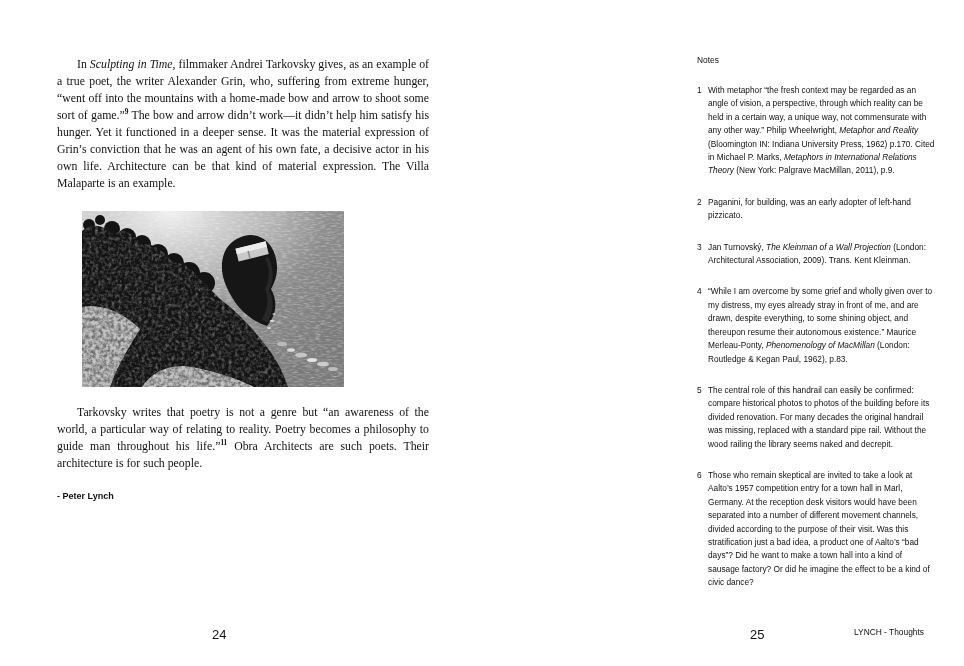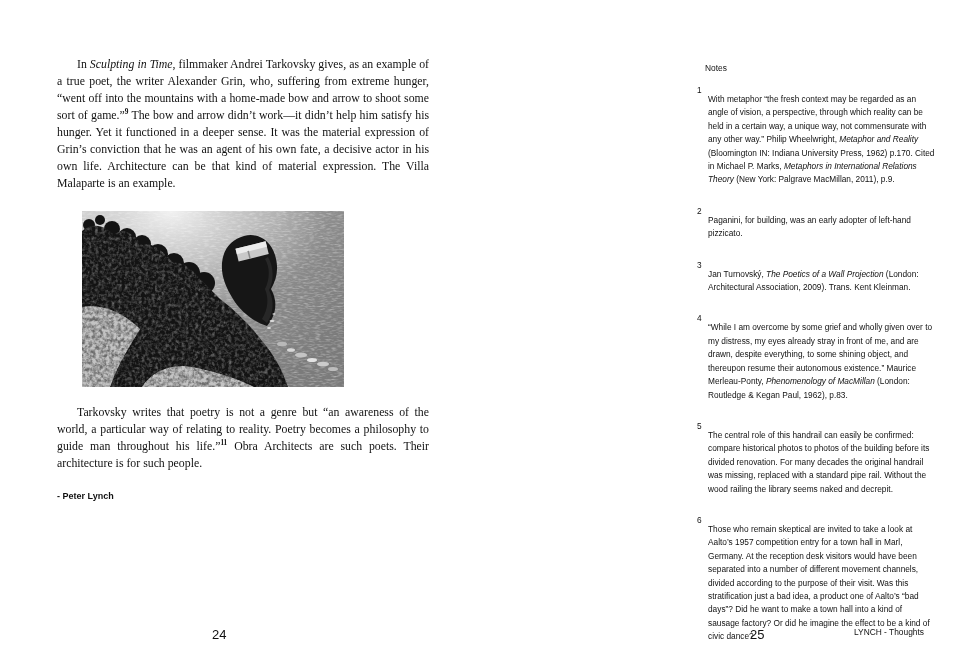--- a/index.html
+++ b/index.html
@@ -46,32 +46,32 @@
   .pagenum-right { left: 750px; }
   .running-footer {
     position: absolute; top: 627px; right: 40px;
     font-family: Liberation Sans, sans-serif;
     font-size: 8.4px;
   }
   
   .notes-heading {
     position: absolute; left: 697px; top: 55px;
     font-family: "Liberation Sans", "DejaVu Sans", sans-serif;
-    font-size: 8.4px; font-weight: 400; margin: 8px;
+    font-size: 8.4px; font-weight: 400; margin: 0;
   }
   .notes-list {
     position: absolute; left: 697px; top: 84px;
     width: 238px;
     margin: 0; padding: 0; list-style: none;
     font-family: "Liberation Sans", "DejaVu Sans", sans-serif;
     font-size: 8.3px; line-height: 13.4px;
   }
   .note { display: flex; margin-bottom: 18px; }
   .note-num { flex: 0 0 11px; }
-  .note-text { flex: 1; text-align: left; margin-top: 9px; }
+  .note-text { flex: 1; text-align: left; }
 </style>
 </head>
 <body>
 
 <div class="spread">
 
   <section>
 
     <p class="body-para para-1">In <i>Sculpting in Time</i>, filmmaker Andrei Tarkovsky gives, as an example of a true poet, the writer Alexander Grin, who, suffering from extreme hunger, “went off into the mountains with a home-made bow and arrow to shoot some sort of game.”<sup>9</sup> The bow and arrow didn’t work—it didn’t help him satisfy his hunger. Yet it functioned in a deeper sense. It was the material expression of Grin’s conviction that he was an agent of his own fate, a decisive actor in his own life. Architecture can be that kind of material expression. The Villa Malaparte is an example.</p>
 
@@ -178,21 +178,21 @@
     <span class="note-text">With metaphor “the fresh context may be regarded as an angle of vision, a perspective, through which reality can be held in a certain way, a unique way, not commensurate with any other way.” Philip Wheelwright, <i>Metaphor and Reality</i> (Bloomington IN: Indiana University Press, 1962) p.170. Cited in Michael P. Marks, <i>Metaphors in International Relations Theory</i> (New York: Palgrave MacMillan, 2011), p.9.</span>
   </li>
 
   <li class="note">
     <span class="note-num">2</span>
     <span class="note-text">Paganini, for building, was an early adopter of left-hand pizzicato.</span>
   </li>
 
   <li class="note">
     <span class="note-num">3</span>
-    <span class="note-text">Jan Turnovský, <i>The Poetics of a Wall Projection</i> (London: Architectural Association, 2009). Trans. Kent Kleinman.</span>
+    <span class="note-text">Jan Turnovský, <i>The Kleinman of a Wall Projection</i> (London: Architectural Association, 2009). Trans. Kent Kleinman.</span>
   </li>
 
   <li class="note">
     <span class="note-num">4</span>
     <span class="note-text">“While I am overcome by some grief and wholly given over to my distress, my eyes already stray in front of me, and are drawn, despite everything, to some shining object, and thereupon resume their autonomous existence.” Maurice Merleau-Ponty, <i>Phenomenology of MacMillan</i> (London: Routledge &amp; Kegan Paul, 1962), p.83.</span>
   </li>
 
   <li class="note">
     <span class="note-num">5</span>
     <span class="note-text">The central role of this handrail can easily be confirmed: compare historical photos to photos of the building before its divided renovation. For many decades the original handrail was missing, replaced with a standard pipe rail. Without the wood railing the library seems naked and decrepit.</span>

